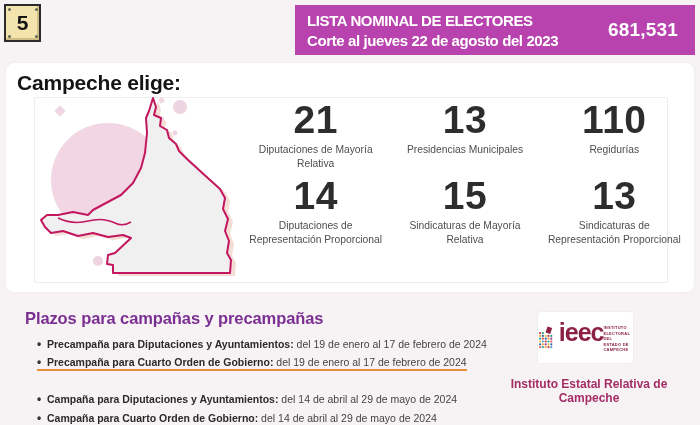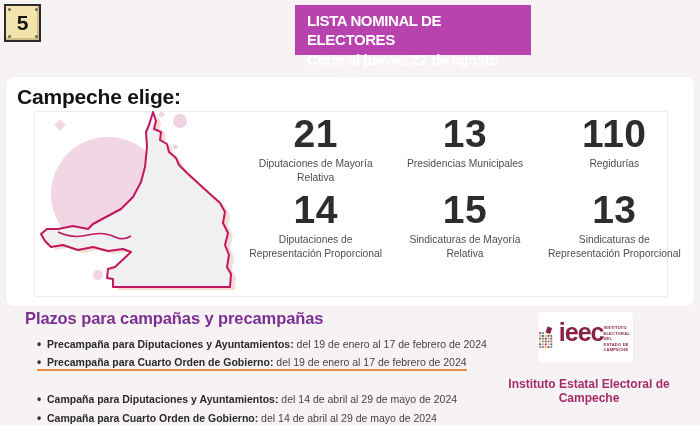--- a/index.html
+++ b/index.html
@@ -16,35 +16,35 @@
     box-shadow: inset -2px -2px 0 rgba(140,120,60,.35);
   }
   .page-tile::before {
     content: ""; position: absolute; left: 2px; top: 2px; width: 3px; height: 3px;
     border-radius: 50%; background: #6b6b5a;
     box-shadow: 27px 0 0 #6b6b5a, 0 27px 0 #6b6b5a, 27px 27px 0 #6b6b5a;
   }
 
   
   .banner-main {
-    position: absolute; left: 295px; top: 5px; width: 236px; height: 50px;
+    position: absolute; left: 295px; top: 5px; width: 336px; height: 50px;
     background: #b843ae; color: #fff; padding: 7px 10px 0 12px;
     font-weight: 800; letter-spacing: -0.4px;
   }
   .banner-main .line1 { font-size: 15px; line-height: 1.25; }
   .banner-main .line2 { font-size: 15px; line-height: 1.35; }
   .banner-count {
     position: absolute; left: 591px; top: 5px; width: 104px; height: 50px;
     background: #b843ae; color: #fff; display: flex; align-items: center; justify-content: center;
     font-size: 19px; font-weight: 800; letter-spacing: 0.2px;
   }
 
   
   .card {
-    position: absolute; left: 5px; top: 76px; width: 690px; height: 231px;
+    position: absolute; left: 5px; top: 62px; width: 690px; height: 231px;
     background: #ffffff; border-radius: 9px; border: 1px solid #f2edee;
   }
   .card-title {
     position: absolute; left: 11px; top: 8px;
     font-size: 21px; font-weight: 800; color: #141414; letter-spacing: -0.2px;
   }
   .stats-panel {
     position: absolute; left: 28px; top: 34px; width: 634px; height: 186px;
     background: #fff; border: 1px solid #efeced; border-radius: 2px;
   }
@@ -95,20 +95,23 @@
 
 <div id="stage">
 
   <div class="page-tile">
     <span>5</span>
   </div>
 
   <div class="banner-main">
     <div class="line1">LISTA NOMINAL DE ELECTORES</div>
     <div class="line2">Corte al jueves 22 de agosto del 2023</div>
+  </div>
+  <div class="banner-count">
+    <span>681,531</span>
   </div>
 
   <div class="card">
     <div class="card-title">Campeche elige:</div>
     <div class="stats-panel"></div>
 
     <div class="map-wrap">
       <svg width="230" height="192" viewBox="0 0 230 192">
 
         <circle cx="95" cy="85" r="57" fill="#f2d6e3"></circle>
@@ -199,15 +202,15 @@
       </g>
     </svg>
     <div class="logo-texts">
       <div class="logo-wordmark">ieec</div>
       <div class="logo-tagline">
         <div>INSTITUTO ELECTORAL DEL</div>
         <div>ESTADO DE CAMPECHE</div>
       </div>
     </div>
   </div>
-  <div class="logo-caption">Instituto Estatal Electoral de Campeche</div>
+  <div class="logo-caption">Instituto Estatal Relativa de Campeche</div>
 
 </div>
 
 </body></html>

